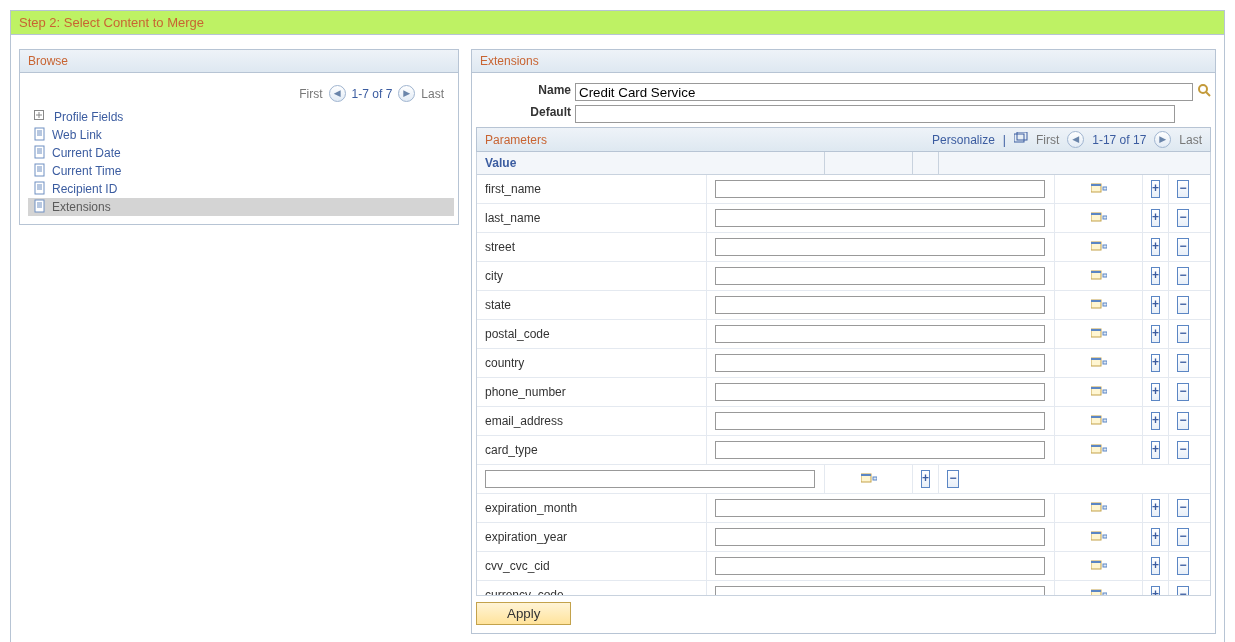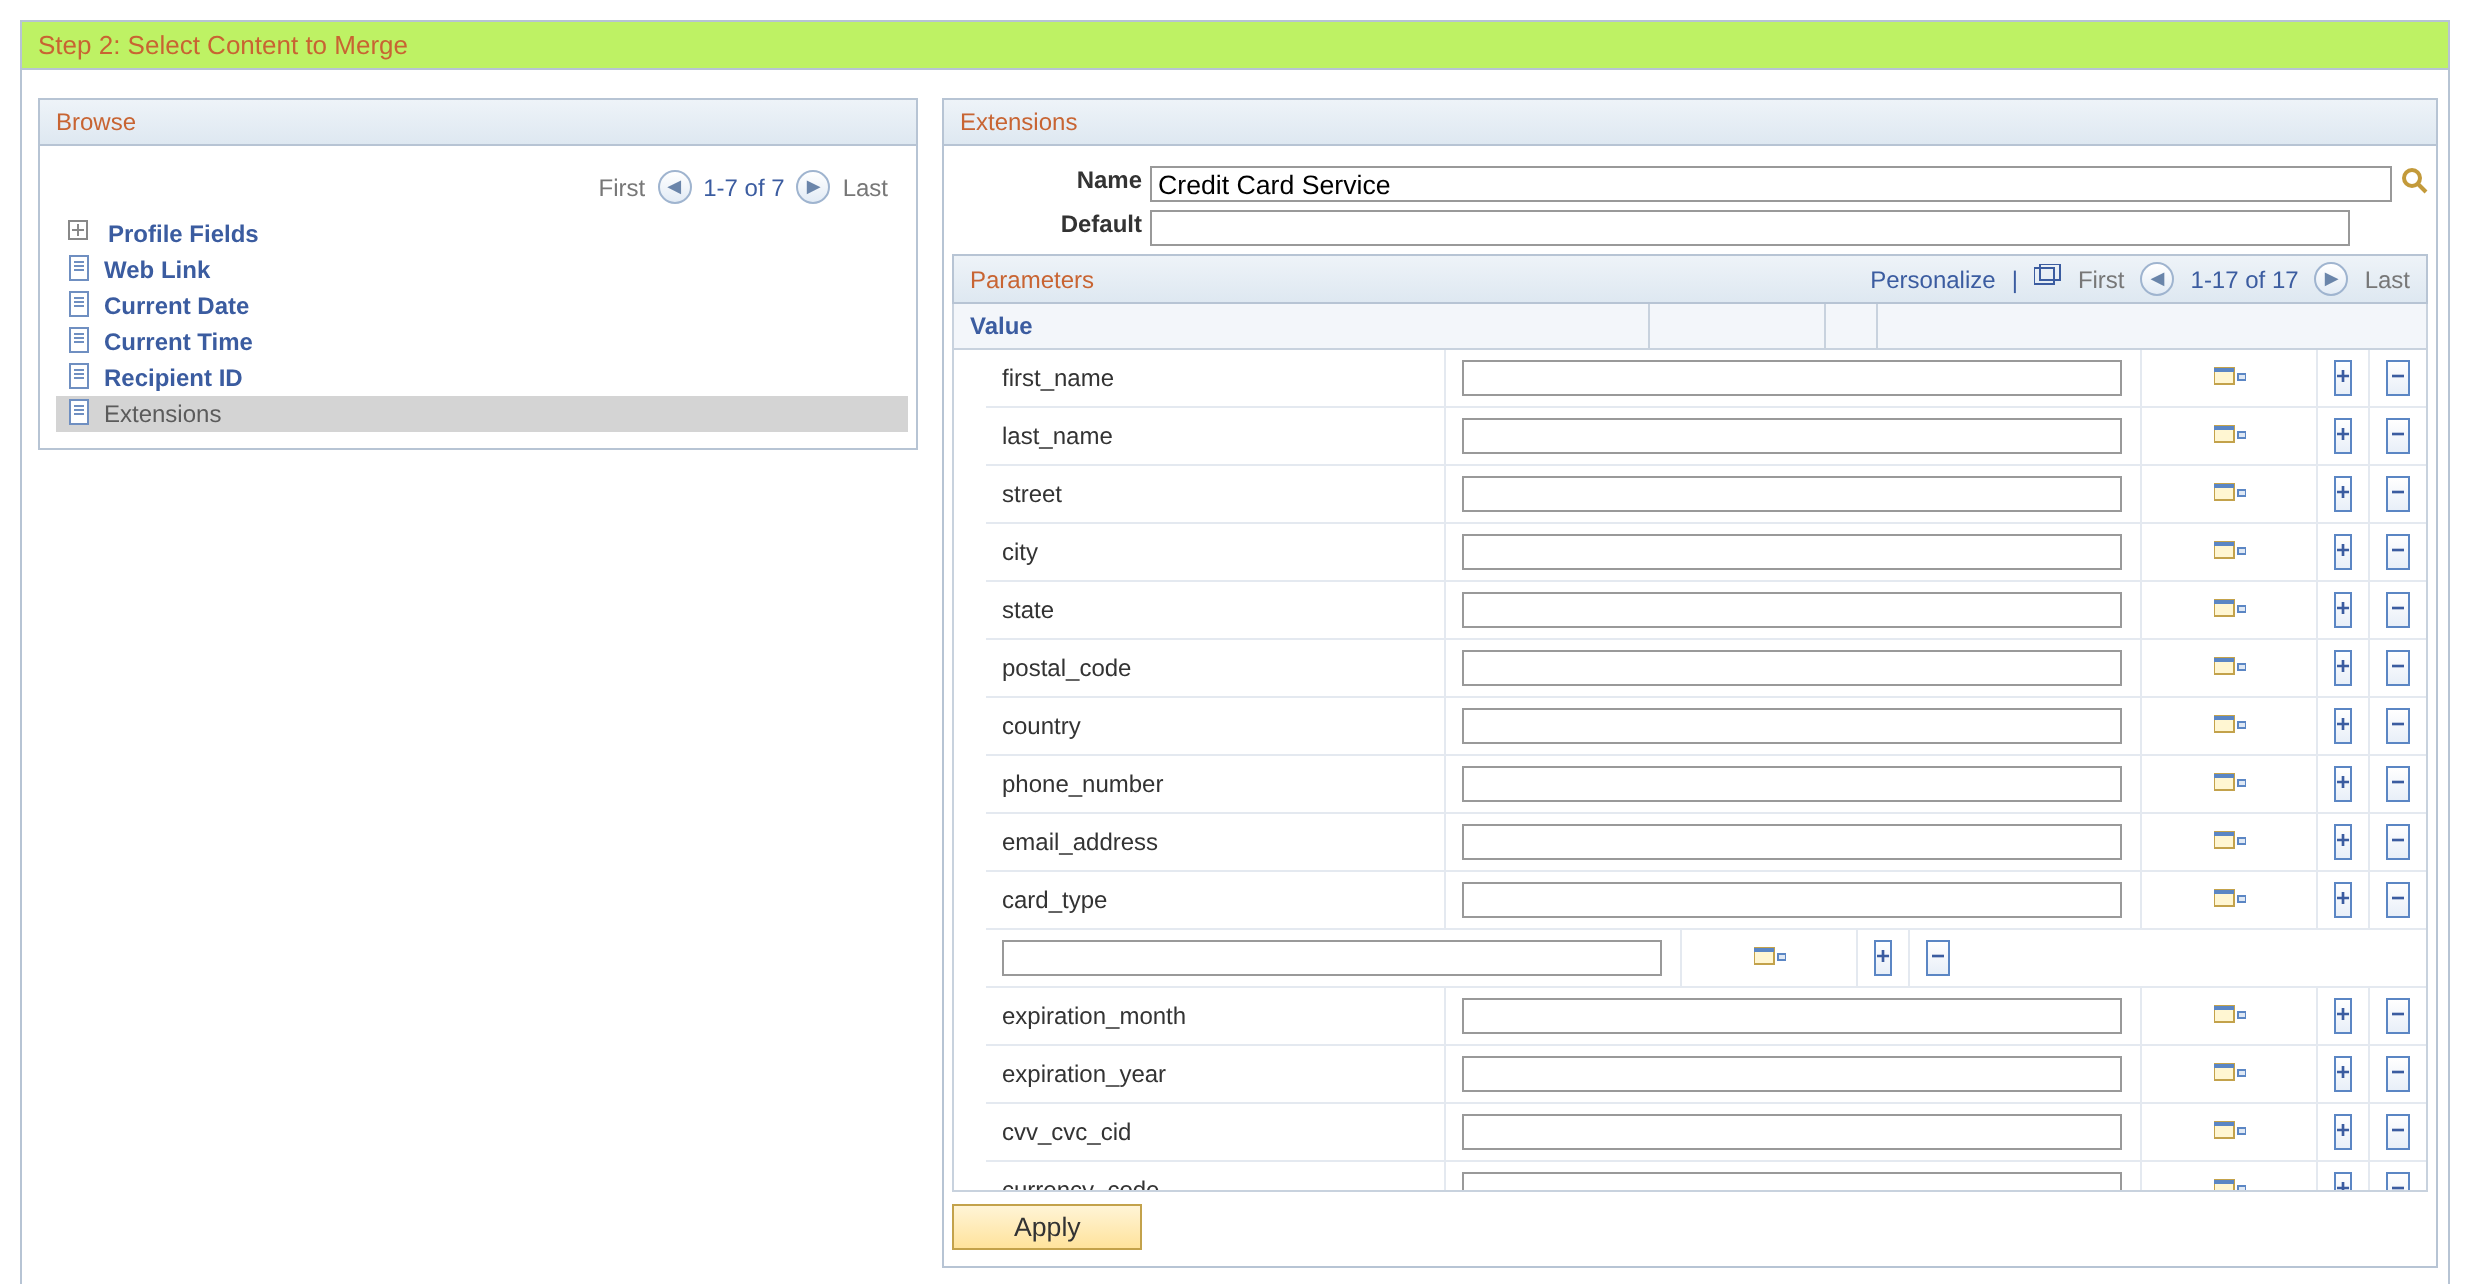--- a/index.html
+++ b/index.html
@@ -65,21 +65,21 @@
   .tree-item {
     display: flex;
     align-items: center;
     height: 18px;
     padding-left: 6px;
     gap: 6px;
   }
   .tree-item.selected {
     background: #d4d4d4;
   }
-  .tree-link { color: #3b5ca0; cursor: pointer; font-weight: bold; }
+  .tree-link { color: #3b5ca0; cursor: pointer; }
   .tree-sel-text { color: #5b5b5b; }
 
   
   .form-row {
     display: flex;
     margin: 4px 0;
   }
   .form-label {
     width: 95px;
     text-align: right;
@@ -138,21 +138,20 @@
     overflow-y: scroll;
     border-left: 1px solid #c8d2de;
     border-right: 1px solid #c8d2de;
     border-bottom: 1px solid #c8d2de;
   }
   .prow {
     display: flex;
     align-items: center;
     border-bottom: 1px solid #e4e9f0;
     height: 28px;
-    margin-left: 16px;
   }
   .pcell {
     padding: 2px 8px;
     box-sizing: border-box;
     border-right: 1px solid #e4e9f0;
     height: 100%;
     display: flex;
     align-items: center;
   }
   .pcell-desc { width: 230px; color:#333; }

